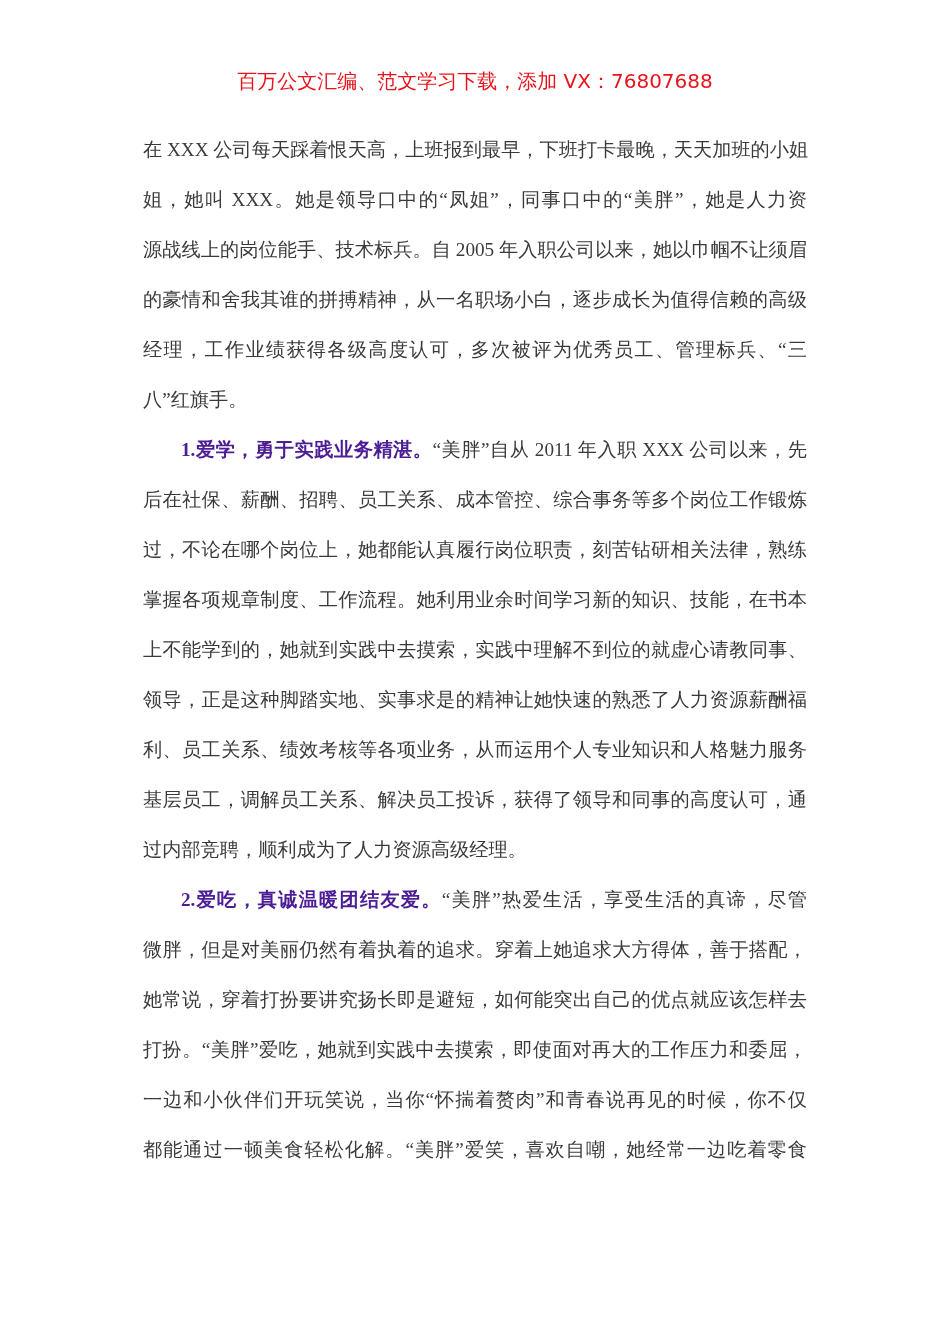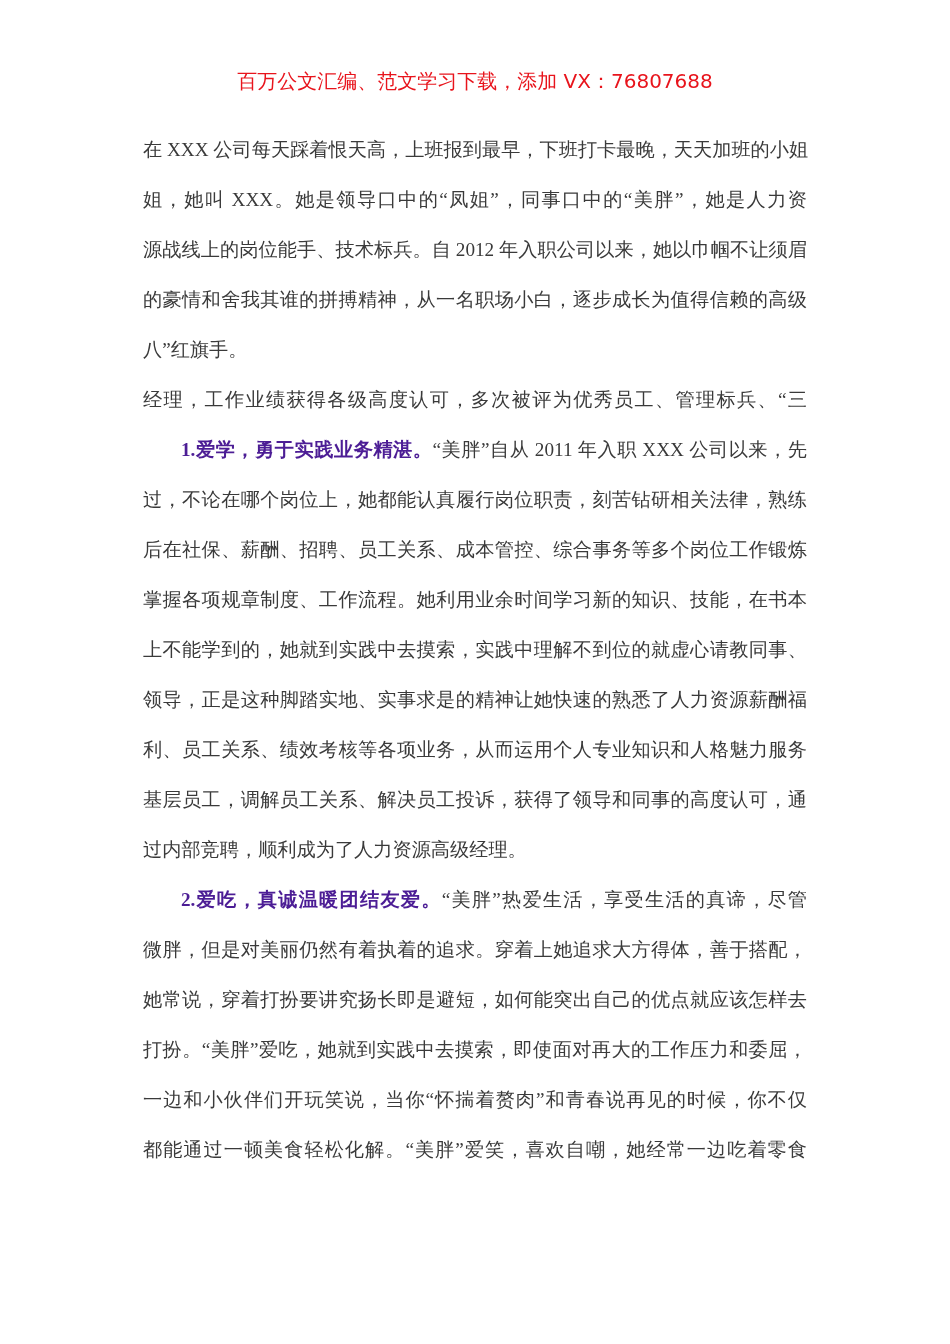--- a/index.html
+++ b/index.html
@@ -68,30 +68,30 @@
 
 <div class="page">
 
   <div class="watermark">百万公文汇编、范文学习下载，添加 VX：76807688</div>
 
   <div class="body-text">
 
     <div>
       <span class="line">在 XXX 公司每天踩着恨天高，上班报到最早，下班打卡最晚，天天加班的小姐</span>
       <span class="line">姐，她叫 XXX。她是领导口中的“凤姐”，同事口中的“美胖”，她是人力资</span>
-      <span class="line">源战线上的岗位能手、技术标兵。自 2012 年入职公司以来，她以巾帼不让须眉</span>
+      <span class="line">源战线上的岗位能手、技术标兵。自 2005 年入职公司以来，她以巾帼不让须眉</span>
       <span class="line">的豪情和舍我其谁的拼搏精神，从一名职场小白，逐步成长为值得信赖的高级</span>
+      <span class="line">经理，工作业绩获得各级高度认可，多次被评为优秀员工、管理标兵、“三</span>
       <span class="line last">八”红旗手。</span>
-      <span class="line">经理，工作业绩获得各级高度认可，多次被评为优秀员工、管理标兵、“三</span>
     </div>
 
     <div>
       <span class="line indent"><span class="bold">1.爱学，勇于实践业务精湛。</span><span>“美胖”自从 2011 年入职 XXX 公司以来，先</span></span>
+      <span class="line">后在社保、薪酬、招聘、员工关系、成本管控、综合事务等多个岗位工作锻炼</span>
       <span class="line">过，不论在哪个岗位上，她都能认真履行岗位职责，刻苦钻研相关法律，熟练</span>
-      <span class="line">后在社保、薪酬、招聘、员工关系、成本管控、综合事务等多个岗位工作锻炼</span>
       <span class="line">掌握各项规章制度、工作流程。她利用业余时间学习新的知识、技能，在书本</span>
       <span class="line">上不能学到的，她就到实践中去摸索，实践中理解不到位的就虚心请教同事、</span>
       <span class="line">领导，正是这种脚踏实地、实事求是的精神让她快速的熟悉了人力资源薪酬福</span>
       <span class="line">利、员工关系、绩效考核等各项业务，从而运用个人专业知识和人格魅力服务</span>
       <span class="line">基层员工，调解员工关系、解决员工投诉，获得了领导和同事的高度认可，通</span>
       <span class="line last">过内部竞聘，顺利成为了人力资源高级经理。</span>
     </div>
 
     <div>
       <span class="line indent"><span class="bold">2.爱吃，真诚温暖团结友爱。</span><span>“美胖”热爱生活，享受生活的真谛，尽管</span></span>

